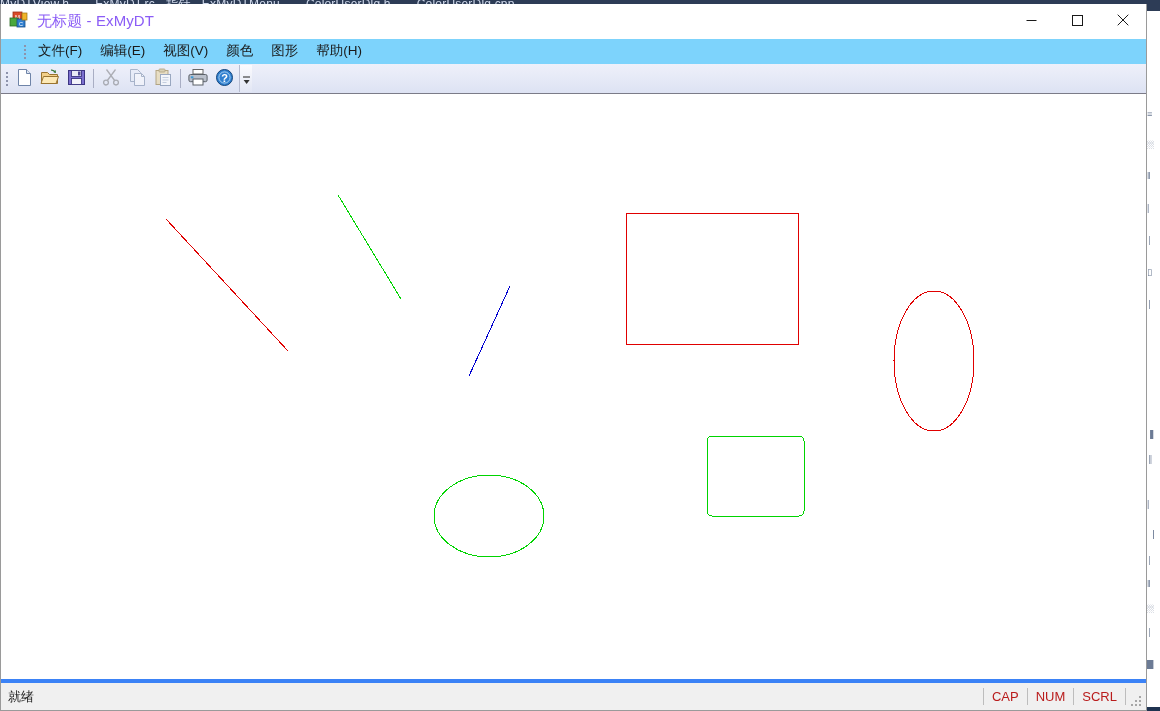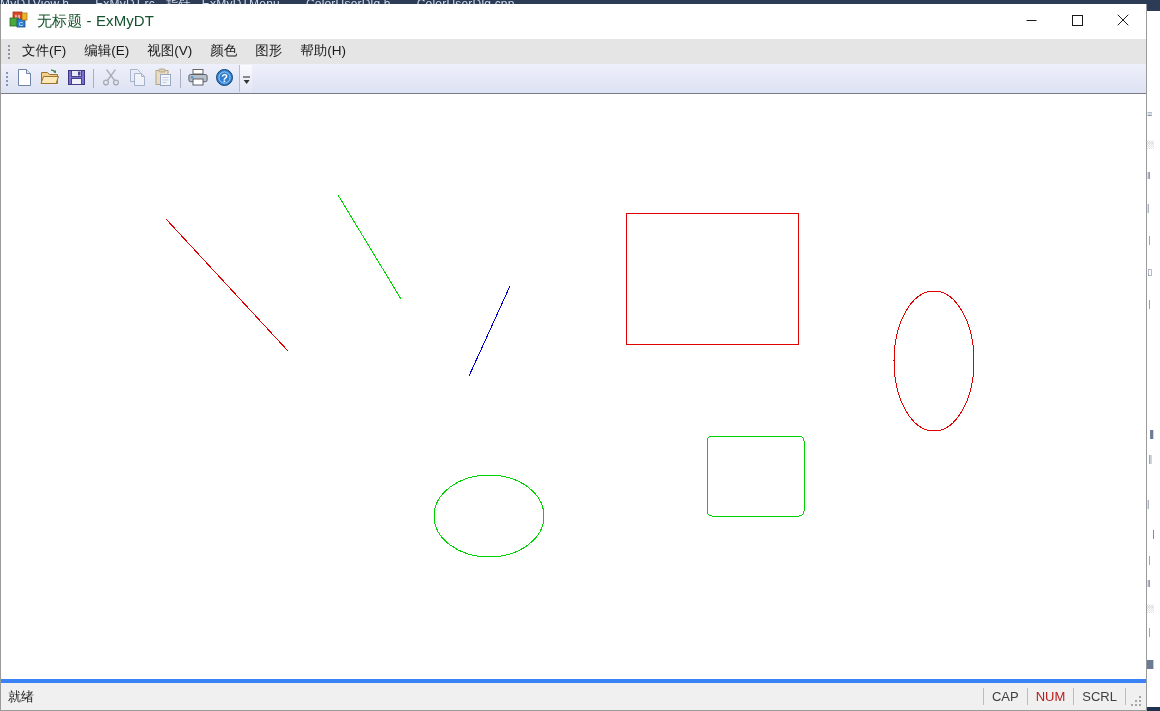--- a/index.html
+++ b/index.html
@@ -97,21 +97,21 @@
   }
   #app-icon {
     position: relative;
     width: 20px; height: 20px;
     margin-left: 8px;
     margin-right: 8px;
     flex: 0 0 auto;
   }
   #title-text {
     font-size: 15px;
-    color: #14532d;
+    color: #8b5cf6;
     font-family: "Liberation Sans", sans-serif;
     white-space: nowrap;
     letter-spacing: .1px;
   }
   #window-controls {
     position: absolute;
     right: 0; top: 0;
     height: 34px;
     display: flex;
   }
@@ -125,24 +125,24 @@
     border: none;
     cursor: default;
     padding: 0;
   }
   .win-glyph { display: block; }
 
   
   #menu-bar {
     height: 25px;
     min-height: 25px;
-    background: #e5e5e5;
-    display: flex;
-    align-items: center;
-    padding-left: 4px;
+    background: #7dd3fc;
+    display: flex;
+    align-items: center;
+    padding-left: 20px;
   }
   .menu-gripper {
     width: 8px;
     height: 25px;
     display: flex;
     align-items: center;
     justify-content: center;
     flex: 0 0 auto;
   }
   .menu-gripper i {
@@ -241,21 +241,21 @@
     display: flex;
     align-items: center;
   }
   .status-pane {
     padding: 0 8px;
     height: 17px;
     line-height: 17px;
     border-right: 1px solid #bdbdbd;
     font-size: 13px;
     font-family: "Liberation Sans", sans-serif;
-    color: #404040;
+    color: #b91c1c;
   }
   .status-pane.active { color: #b91c1c; }
   .status-pane:first-child { border-left: 1px solid #bdbdbd; }
   #resize-grip {
     position: absolute;
     right: 3px;
     bottom: 2px;
     width: 13px; height: 13px;
   }
   .grip-dot {

